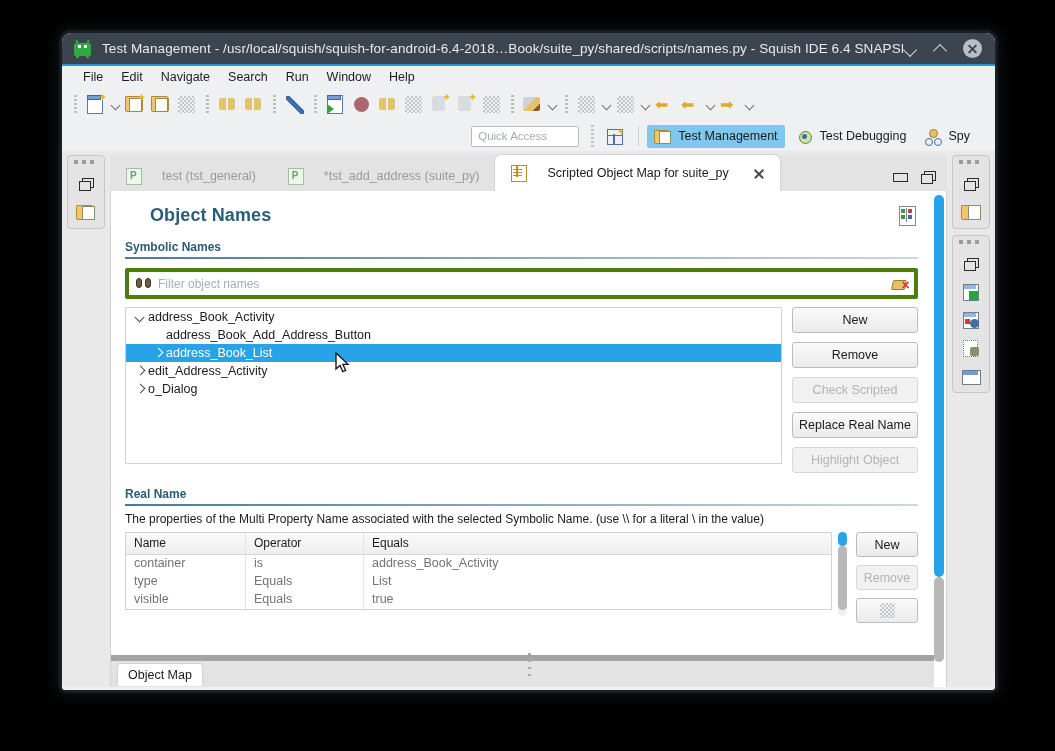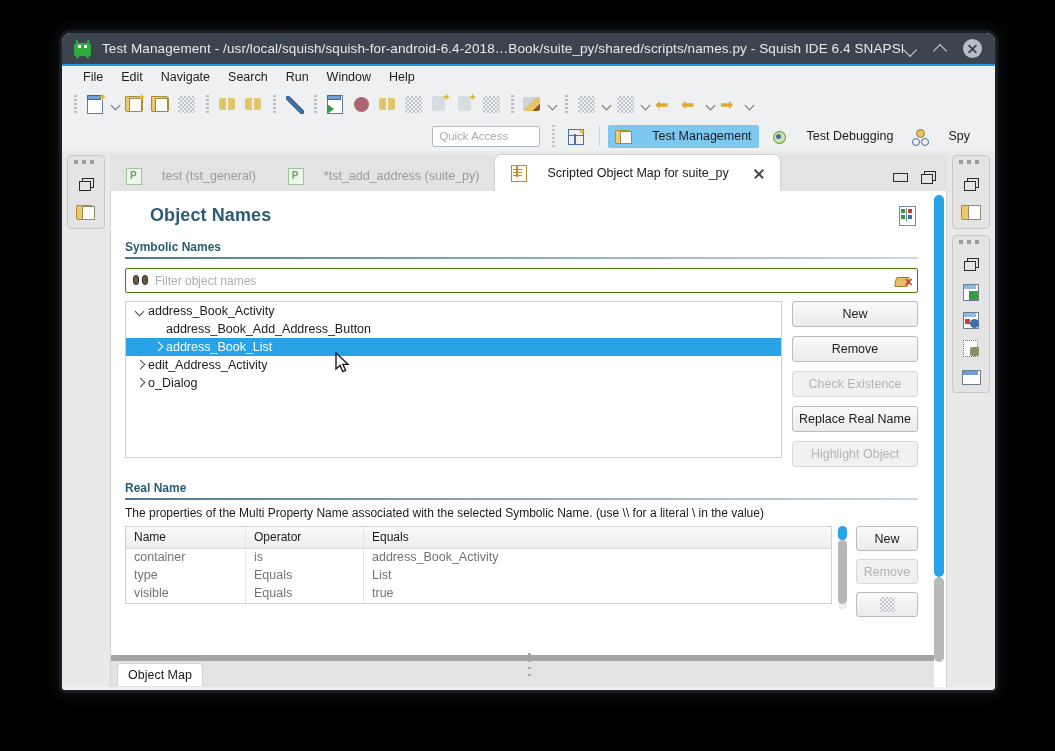--- a/index.html
+++ b/index.html
@@ -82,21 +82,21 @@
     margin-left:auto;width:100px;height:19px;background:#fff;border:1px solid #b6bcc1;border-radius:2px;
     font-size:11.5px;color:#a4abb0;display:flex;align-items:center;padding-left:6px;
   }
   .qsep{width:3px;height:22px;margin:0 10px 0 12px;background:repeating-linear-gradient(to bottom,#c2c5c7 0 2px,transparent 2px 4px);}
   .persp-open{width:22px;height:20px;position:relative;margin-right:4px;}
   .po-box{position:absolute;left:3px;top:3px;width:14px;height:14px;border:1.4px solid #4d6fa3;}
   .po-box:after{content:"";position:absolute;left:-1px;top:5px;width:15px;height:1.4px;background:#4d6fa3;}
   .po-box:before{content:"";position:absolute;left:5px;top:4px;width:1.4px;height:11px;background:#4d6fa3;}
   .po-star{position:absolute;right:1px;top:0px;color:#e8b923;font-size:10px;}
   .vsep2{width:1px;height:20px;background:#c9cdd0;margin:0 8px;}
-  .persp{display:flex;align-items:center;gap:20px;padding:3px 7px;border-radius:2px;font-size:12.5px;color:#1b1b1b;margin-right:4px;cursor:default;}
+  .persp{display:flex;align-items:center;gap:7px;padding:3px 7px;border-radius:2px;font-size:12.5px;color:#1b1b1b;margin-right:4px;cursor:default;}
   .persp.active{background:#7ec8ef;}
   .p-ico{width:17px;height:17px;position:relative;flex:0 0 auto;}
 
   
   .body-area{position:relative;height:calc(657px - 31px - 22px - 32px - 30px);background:#e9e9e9;}
 
   .leftbar{position:absolute;left:5px;top:4px;width:38px;}
   .rightbar{position:absolute;right:5px;top:4px;width:38px;}
   .railbox{background:#e4e4e4;border:1px solid #c6c6c6;border-radius:4px;padding:4px 0 6px;margin-bottom:6px;
            display:flex;flex-direction:column;align-items:center;gap:8px;}
@@ -130,21 +130,21 @@
   .page{position:absolute;left:0;top:0;right:14px;bottom:28px;overflow:hidden;}
   .h1row{display:flex;align-items:center;padding:14px 16px 0 14px;margin-left:25px;}
   .h1{font-size:18px;font-weight:bold;color:#2b5c78;letter-spacing:.1px;}
   .h1ico{margin-left:auto;width:15px;height:18px;border:1.3px solid #7d8b99;background:#fff;position:relative;}
   .h1ico:before{content:"";position:absolute;left:6px;top:1px;width:1.3px;height:14px;background:#7d8b99;}
   .h1ico i{position:absolute;width:4px;height:4px;}
   .sec-label{font-size:12px;font-weight:bold;color:#2b5c78;padding:14px 0 3px 14px;}
   .sec-rule{height:2px;background:#345d77;margin:0 14px;opacity:.9;}
   .sec-rule.light{background:linear-gradient(to right,#3b6a86,#c7d3db);}
 
-  .filterbox{margin:9px 14px 0 14px;height:23px;border:1px solid #4d7c0f;background:#fff;display:flex;align-items:center;
+  .filterbox{margin:9px 14px 0 14px;height:23px;border:4px solid #4d7c0f;background:#fff;display:flex;align-items:center;
              border-radius:2px;box-shadow:inset 0 1px 2px rgba(0,0,0,.05);}
   .binoc{width:15px;height:11px;margin-left:7px;position:relative;flex:0 0 auto;}
   .binoc:before,.binoc:after{content:"";position:absolute;top:0;width:6px;height:10px;border-radius:3px;background:#6d5a42;border:1px solid #3c3328;box-sizing:border-box;}
   .binoc:before{left:0;} .binoc:after{right:0;}
   .filter-ph{font-size:12px;color:#a9aeb2;margin-left:7px;}
   .eraser{margin-left:auto;margin-right:6px;width:16px;height:14px;position:relative;}
   .eraser:before{content:"";position:absolute;left:0;top:3px;width:12px;height:8px;background:#e7bf6b;border:1px solid #9a7b2d;transform:skewX(-12deg);border-radius:2px;}
   .eraser:after{content:"";position:absolute;right:0;top:5px;width:7px;height:7px;color:#cf3b33;font-size:11px;line-height:7px;content:"✕";font-weight:bold;}
 
   
@@ -469,21 +469,21 @@
                   <span>edit_Address_Activity</span>
                 </div>
                 <div class="trow" style="padding-left:6px;">
                   <span class="twist r"></span>
                   <span>o_Dialog</span>
                 </div>
               </div>
               <div class="btncol">
                 <div class="ebtn">New</div>
                 <div class="ebtn">Remove</div>
-                <div class="ebtn disabled">Check Existence</div>
+                <div class="ebtn disabled">Check Scripted</div>
                 <div class="ebtn">Replace Real Name</div>
                 <div class="ebtn disabled">Highlight Object</div>
               </div>
             </div>
 
             <div class="sec-label">Real Name</div>
             <div class="sec-rule light"></div>
             <div class="desc">The properties of the Multi Property Name associated with the selected Symbolic Name. (use \\ for a literal \ in the value)</div>
 
             <div class="proprow">

